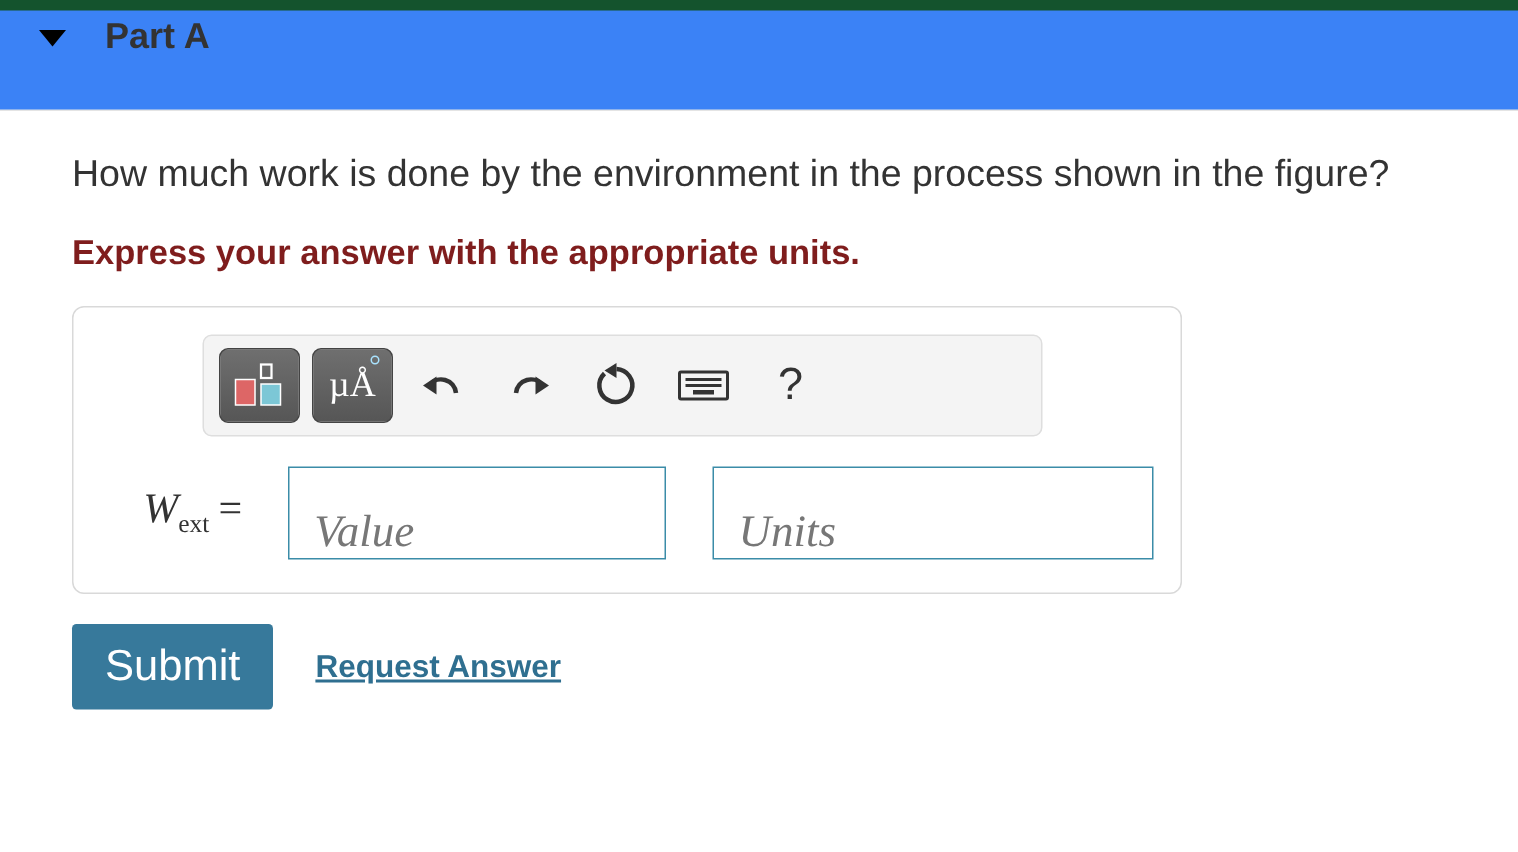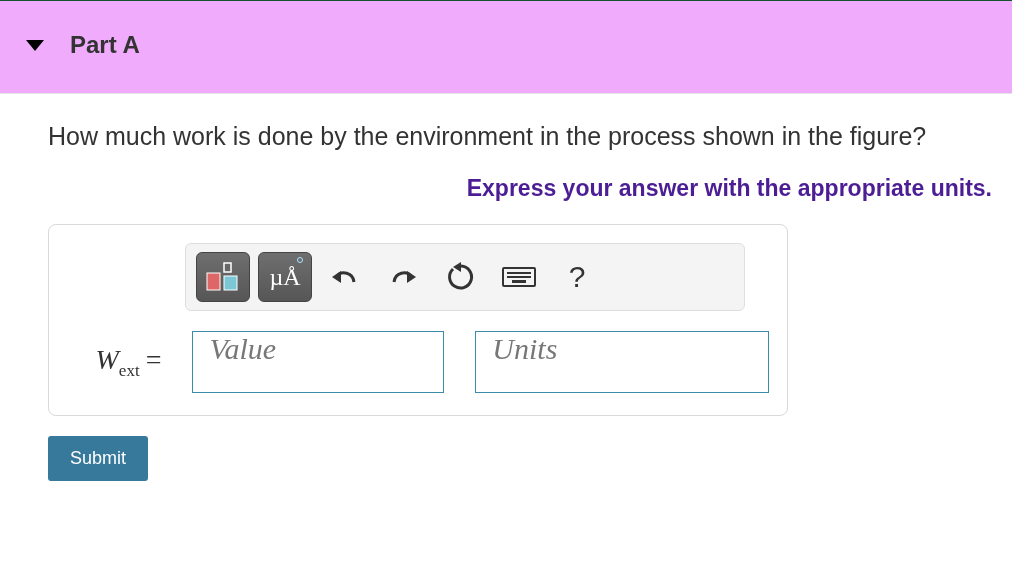--- a/index.html
+++ b/index.html
@@ -5,24 +5,24 @@
   * { box-sizing: border-box; }
   html, body {
     margin: 0;
     padding: 0;
     font-family: "Helvetica Neue", Helvetica, Arial, sans-serif;
     color: #333;
     background: #fff;
     width: 1012px;
   }
   .header-bar {
-    background: #f0abfc;
-    border-top: 1px solid #14532d;
+    background: #3b82f6;
+    border-top: 7px solid #14532d;
     border-bottom: 1px solid #e4e4e4;
-    padding: 30px 20px 34px 26px;
+    padding: 4px 20px 34px 26px;
     display: flex;
     align-items: center;
     gap: 26px;
   }
   .chevron {
     width: 0; height: 0;
     border-left: 9px solid transparent;
     border-right: 9px solid transparent;
     border-top: 11px solid #000;
   }
@@ -34,32 +34,31 @@
     padding: 28px 20px 20px 48px;
   }
   .question {
     font-size: 25px;
     color: #333;
     margin-bottom: 24px;
   }
   .instruction {
     font-size: 23px;
     font-weight: 700;
-    color: #4c1d95;
+    color: #7f1d1d;
     margin-bottom: 22px;
-    text-align: right;
   }
   .answer-box {
     border: 1px solid #d9d9d9;
     border-radius: 8px;
     padding: 18px 18px 22px 18px;
     width: 740px;
   }
   .toolbar {
-    margin-left: 118px;
+    margin-left: 68px;
     background: #f4f4f4;
     border: 1px solid #dedede;
     border-radius: 6px;
     padding: 8px 10px;
     display: flex;
     align-items: center;
     gap: 8px;
     width: 560px;
   }
   .tool-btn {
@@ -136,37 +135,37 @@
   .var-label .eq { font-style: normal; margin-left: 6px; }
   .field {
     border: 1px solid #3b8ca8;
     height: 62px;
     font-family: Georgia, "Times New Roman", serif;
     font-style: italic;
     font-size: 30px;
     color: #777;
     padding: 0 16px;
     display: flex;
-    align-items: flex-start;
+    align-items: flex-end;
     background: #fff;
   }
   .field-value { width: 274px; }
   .field-units { width: 320px; }
 
   .actions {
     margin-top: 20px;
     display: flex;
     align-items: center;
     gap: 28px;
   }
   .submit-btn {
     background: #37799b;
     color: #fff;
     border: none;
-    font-size: 18px;
+    font-size: 29px;
     padding: 12px 22px;
     border-radius: 3px;
   }
   .request-link {
     color: #2f6f90;
     font-weight: 700;
     font-size: 21px;
     text-decoration: underline;
   }
 </style>
@@ -229,14 +228,15 @@
         <span>Value</span>
       </div>
       <div class="field field-units">
         <span>Units</span>
       </div>
     </div>
   </div>
 
   <div class="actions">
     <button class="submit-btn">Submit</button>
+    <a href="#" class="request-link">Request Answer</a>
   </div>
 </div>
 
 </body></html>

